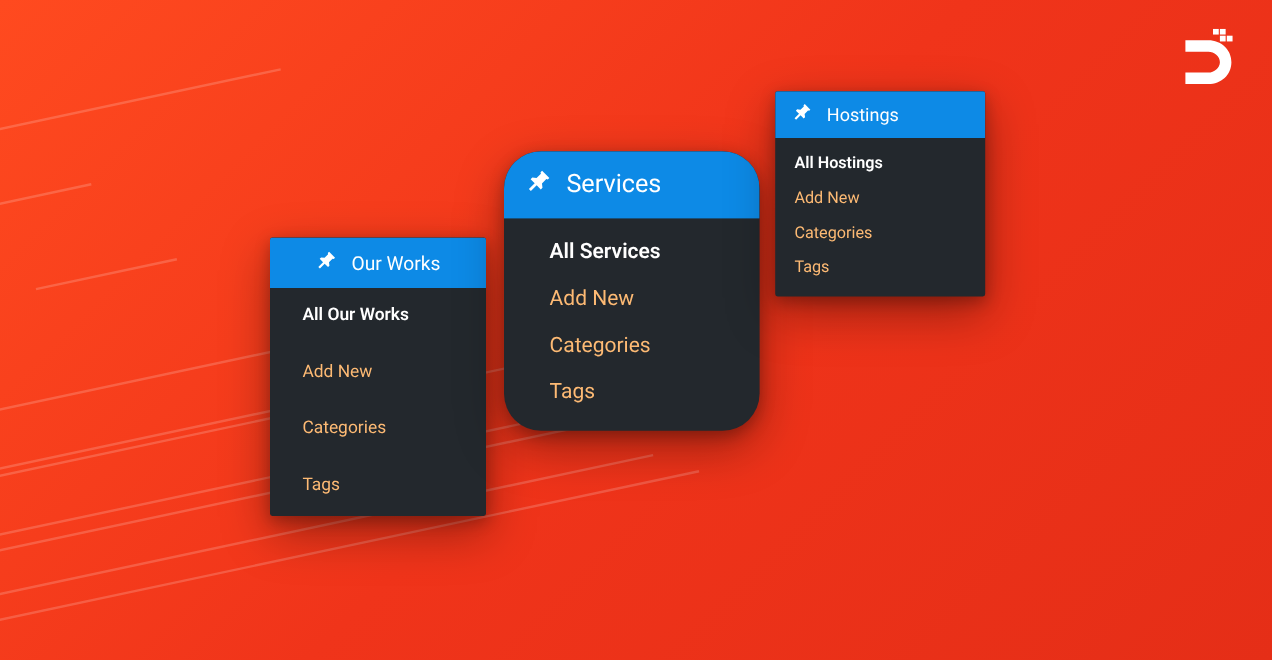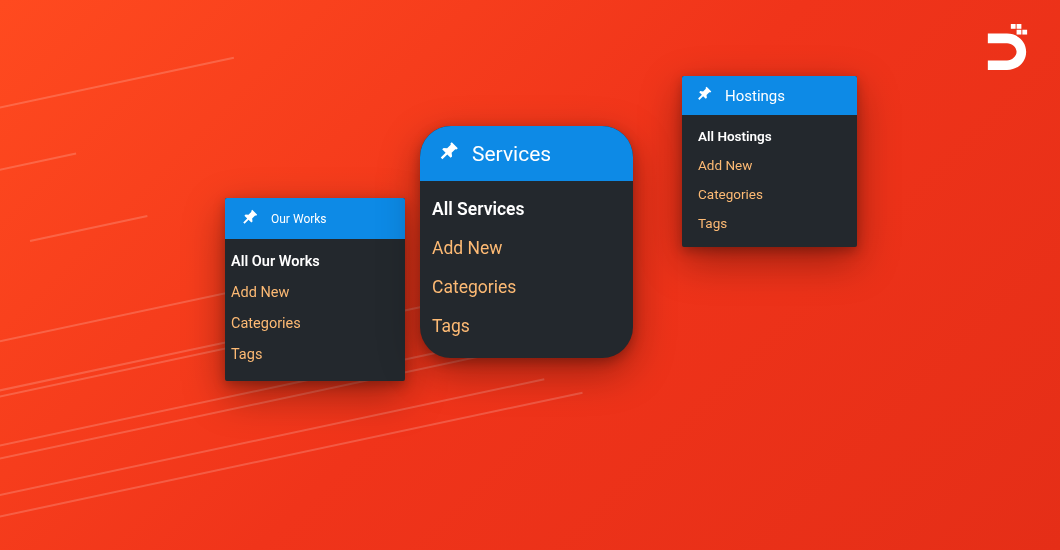--- a/index.html
+++ b/index.html
@@ -62,37 +62,37 @@
   .panel-item {
     color: #fdba74;
     cursor: pointer;
   }
   .panel-item.active {
     color: #ffffff;
     font-weight: 600;
   }
   
   .p-small { width: 180px; }
-  .p-small .panel-header { padding: 10px 16px; font-size: 12px; }
+  .p-small .panel-header { padding: 10px 16px; font-size: 16px; justify-content: center; }
   .p-small .panel-header svg { width: 18px; height: 18px; }
-  .p-small .panel-body { padding: 14px 6px 18px; gap: 14px; font-size: 14.5px; }
+  .p-small .panel-body { padding: 14px 27px 18px; gap: 30px; font-size: 14.5px; }
 
   .p-med { width: 213px; }
   .p-med .panel-header { padding: 14px 18px; font-size: 21px; }
   .p-med .panel-header svg { width: 22px; height: 22px; }
-  .p-med .panel-body { padding: 18px 12px 22px; gap: 19px; font-size: 17.5px; }
+  .p-med .panel-body { padding: 18px 38px 22px; gap: 19px; font-size: 17.5px; }
 
   .p-sm2 { width: 175px; }
   .p-sm2 .panel-header { padding: 9px 14px; font-size: 15px; }
   .p-sm2 .panel-header svg { width: 17px; height: 17px; }
   .p-sm2 .panel-body { padding: 13px 16px 16px; gap: 13px; font-size: 13.5px; }
 
   #panel-0 { left: 225px; top: 198px; z-index: 1; }
   #panel-1 { left: 420px; top: 126px; z-index: 2; border-radius: 31px; }
-  #panel-2 { left: 682px; top: 76px;  z-index: 3; }
+  #panel-2 { left: 646px; top: 76px;  z-index: 3; }
 </style>
 </head>
 <body>
 
 <div class="stage">
 
   <div class="streaks">
     <div style="top:115px; left:160px; width:280px;"></div>
     <div style="top:190px; left:100px; width:180px;"></div>
     <div style="top:240px; left:230px; width:120px;"></div>

